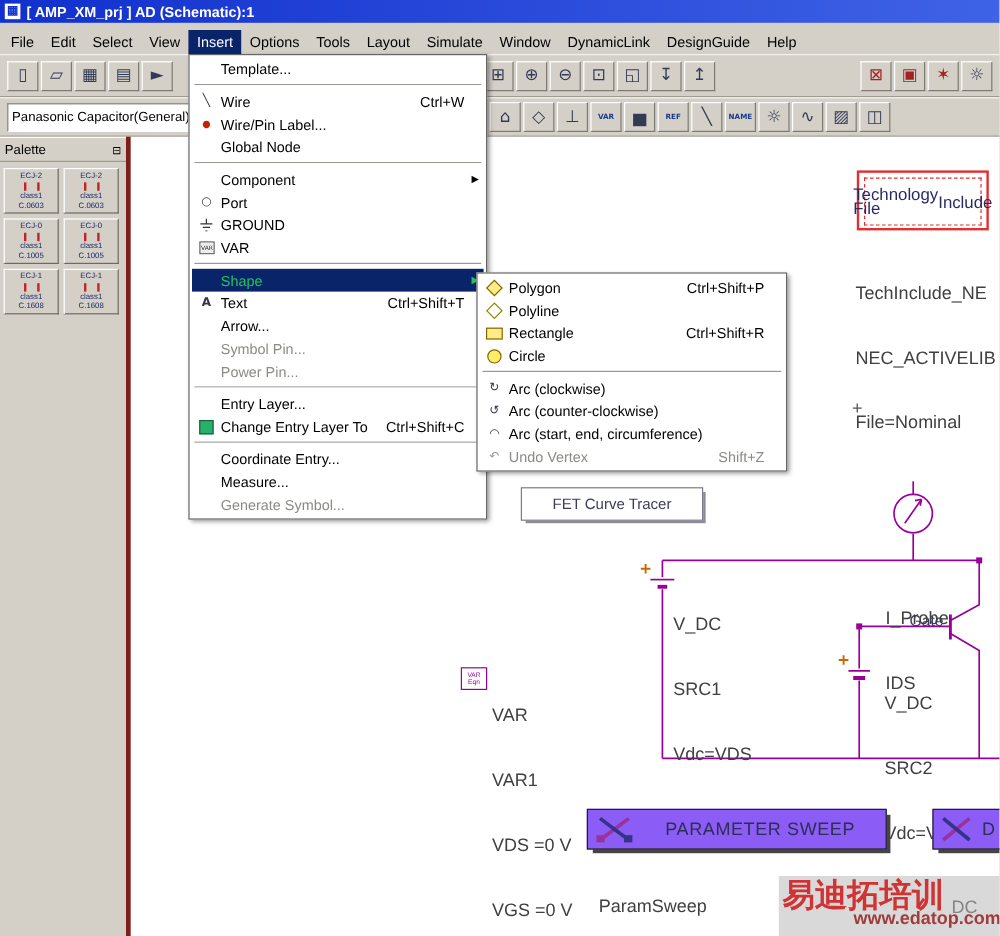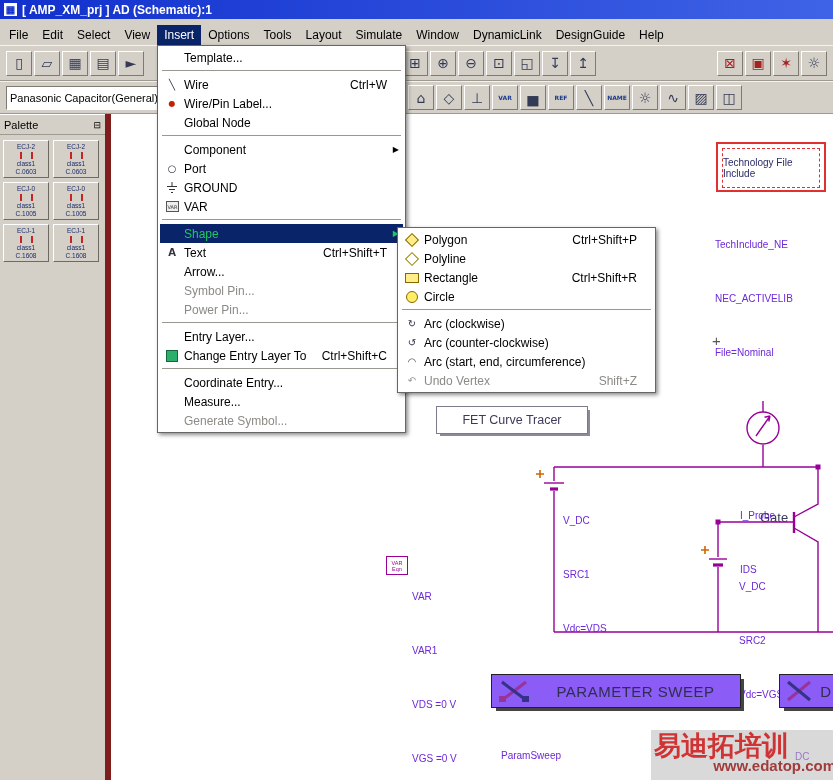--- a/index.html
+++ b/index.html
@@ -31,39 +31,39 @@
   .tbtn .g.tiny{font-size:6px;font-weight:bold;color:#1a3a8a;letter-spacing:0}
   
   .combo{display:flex;align-items:center;height:22px;width:182px;
     border:1px solid;border-color:#7e7a72 #ffffff #ffffff #7e7a72;background:#fff}
   .combo-field{flex:1;font-size:11px;padding:0 3px;white-space:nowrap;overflow:hidden;color:#000}
   .combo-btn{width:17px;height:20px;background:#d4d0c8;border:1px solid;
     border-color:#ffffff #7e7a72 #7e7a72 #ffffff;display:flex;align-items:center;
     justify-content:center;font-size:7px;color:#222}
   
   .main{display:flex;height:667px}
-  .palette{width:105px;background:#d4d0c8;border-right:6px solid #7f1d1d;flex:0 0 auto}
+  .palette{width:105px;background:#d4d0c8;border-right:4px solid #7f1d1d;flex:0 0 auto}
   .pal-head{height:19px;display:flex;align-items:center;justify-content:space-between;
     font-size:11px;padding:0 4px;border-bottom:1px solid #9e9a92;
     border-top:1px solid #fff}
   .pal-grid{display:grid;grid-template-columns:46px 46px;gap:4px;padding:5px 3px}
   .pal-item{height:38px;background:#d4d0c8;border:1px solid;
     border-color:#ffffff #6e6a62 #6e6a62 #ffffff;display:flex;flex-direction:column;
     align-items:center;justify-content:center;font-size:6.5px;color:#1a2a6a;line-height:8px}
   .capicon{display:inline-block;width:9px;height:7px;
     border-left:2px solid #c22525;border-right:2px solid #c22525;margin:1px 0}
   
   .canvas{position:relative;flex:1;background:#ffffff;overflow:hidden}
   .abs{position:absolute}
-  .blab{font-size:10px;color:#6d28d9;line-height:18px;white-space:pre}
+  .blab{font-size:15px;color:#404040;line-height:18px;white-space:pre}
   .dlab{font-size:13px;color:#3c3c5a}
   .tech-box{left:605px;top:28px;width:110px;height:50px;border:2px solid #e03030;
     padding:4px;box-sizing:border-box;z-index:2}
-  .tech-inner{border:1px dashed #e03030;height:100%;display:flex;flex-direction:column;
-    justify-content:center;font-size:10px;color:#2a2a66;line-height:11px}
+  .tech-inner{border:1px dashed #e03030;height:100%;display:flex;
+    align-items:center;justify-content:center;font-size:14px;color:#2a2a66;line-height:11px}
   .fet-box{left:325px;top:292px;width:150px;height:26px;border:1px solid #7a7a8a;
     box-shadow:3px 3px 0 -1px #8a8a98;display:flex;align-items:center;justify-content:center;
     font-size:12.5px;color:#3c3c5a;background:#fff;z-index:2}
   .sim-box{border:1.5px solid #222;box-shadow:4px 4px 0 -1px #444;background:#8b5cf6;
     display:flex;align-items:center;z-index:2;box-sizing:border-box}
   .sim-title{flex:1;text-align:center;font-size:15px;color:#2e2e50;letter-spacing:.5px}
   .var-icon{left:275px;top:442px;width:20px;height:17px;border:1px solid #990099;
     color:#990099;font-size:5.5px;line-height:6px;display:flex;flex-direction:column;
     align-items:center;justify-content:center;z-index:2}
   .watermark{left:540px;top:616px;width:188px;height:51px;background:rgba(185,185,185,.55);

